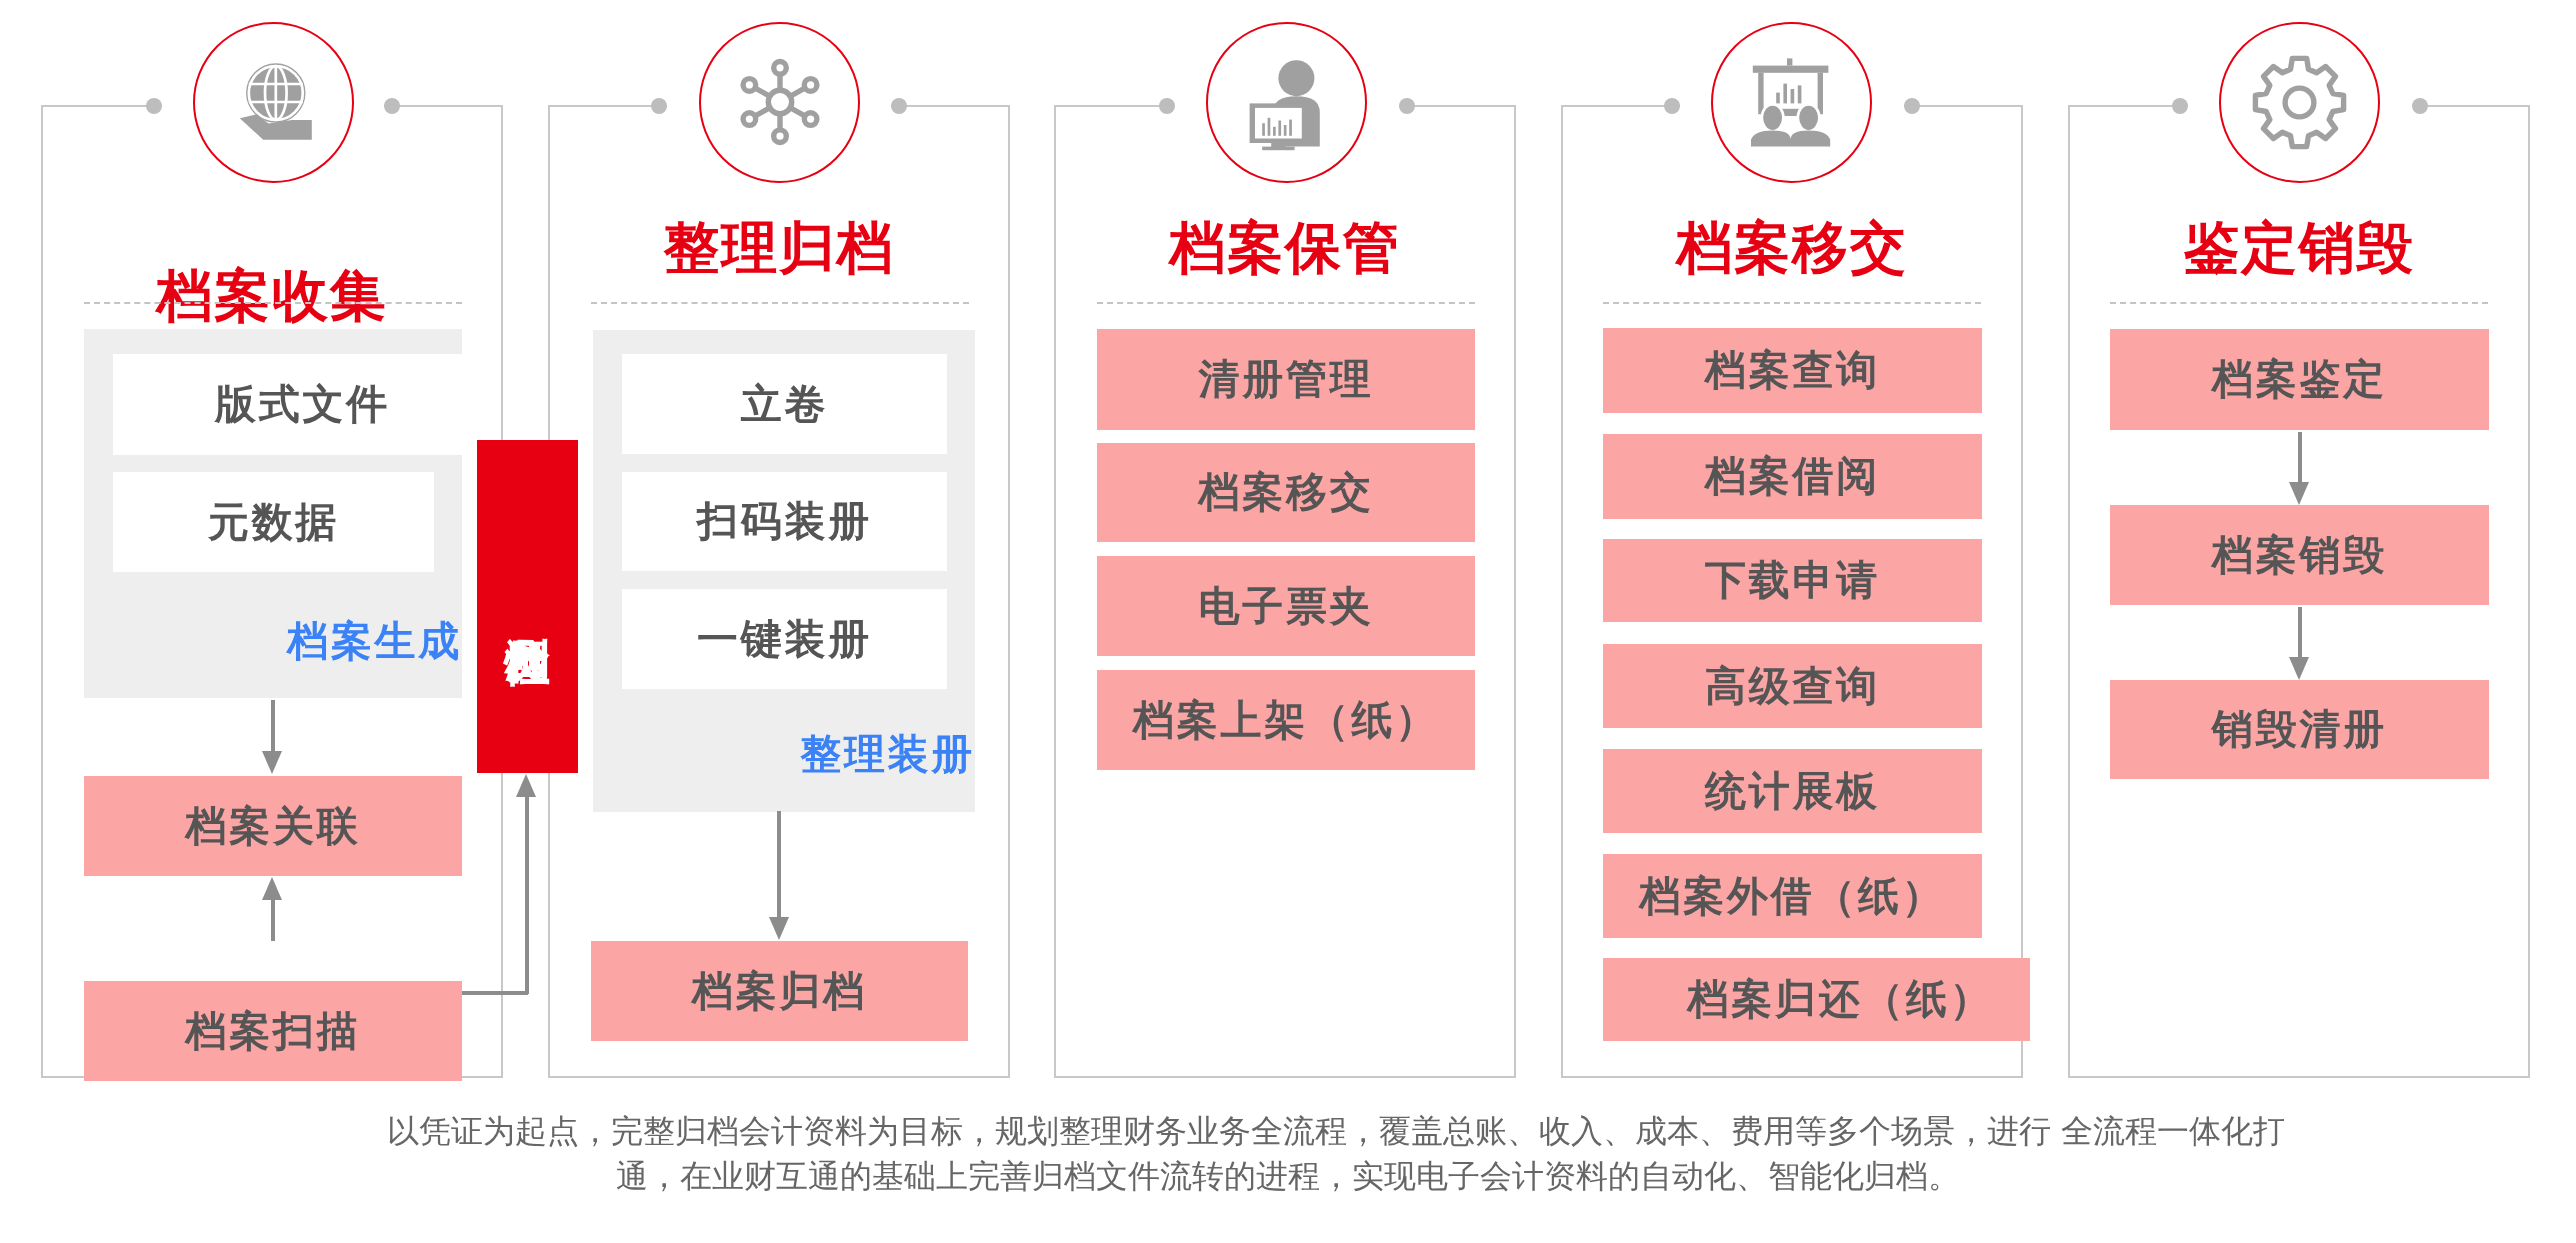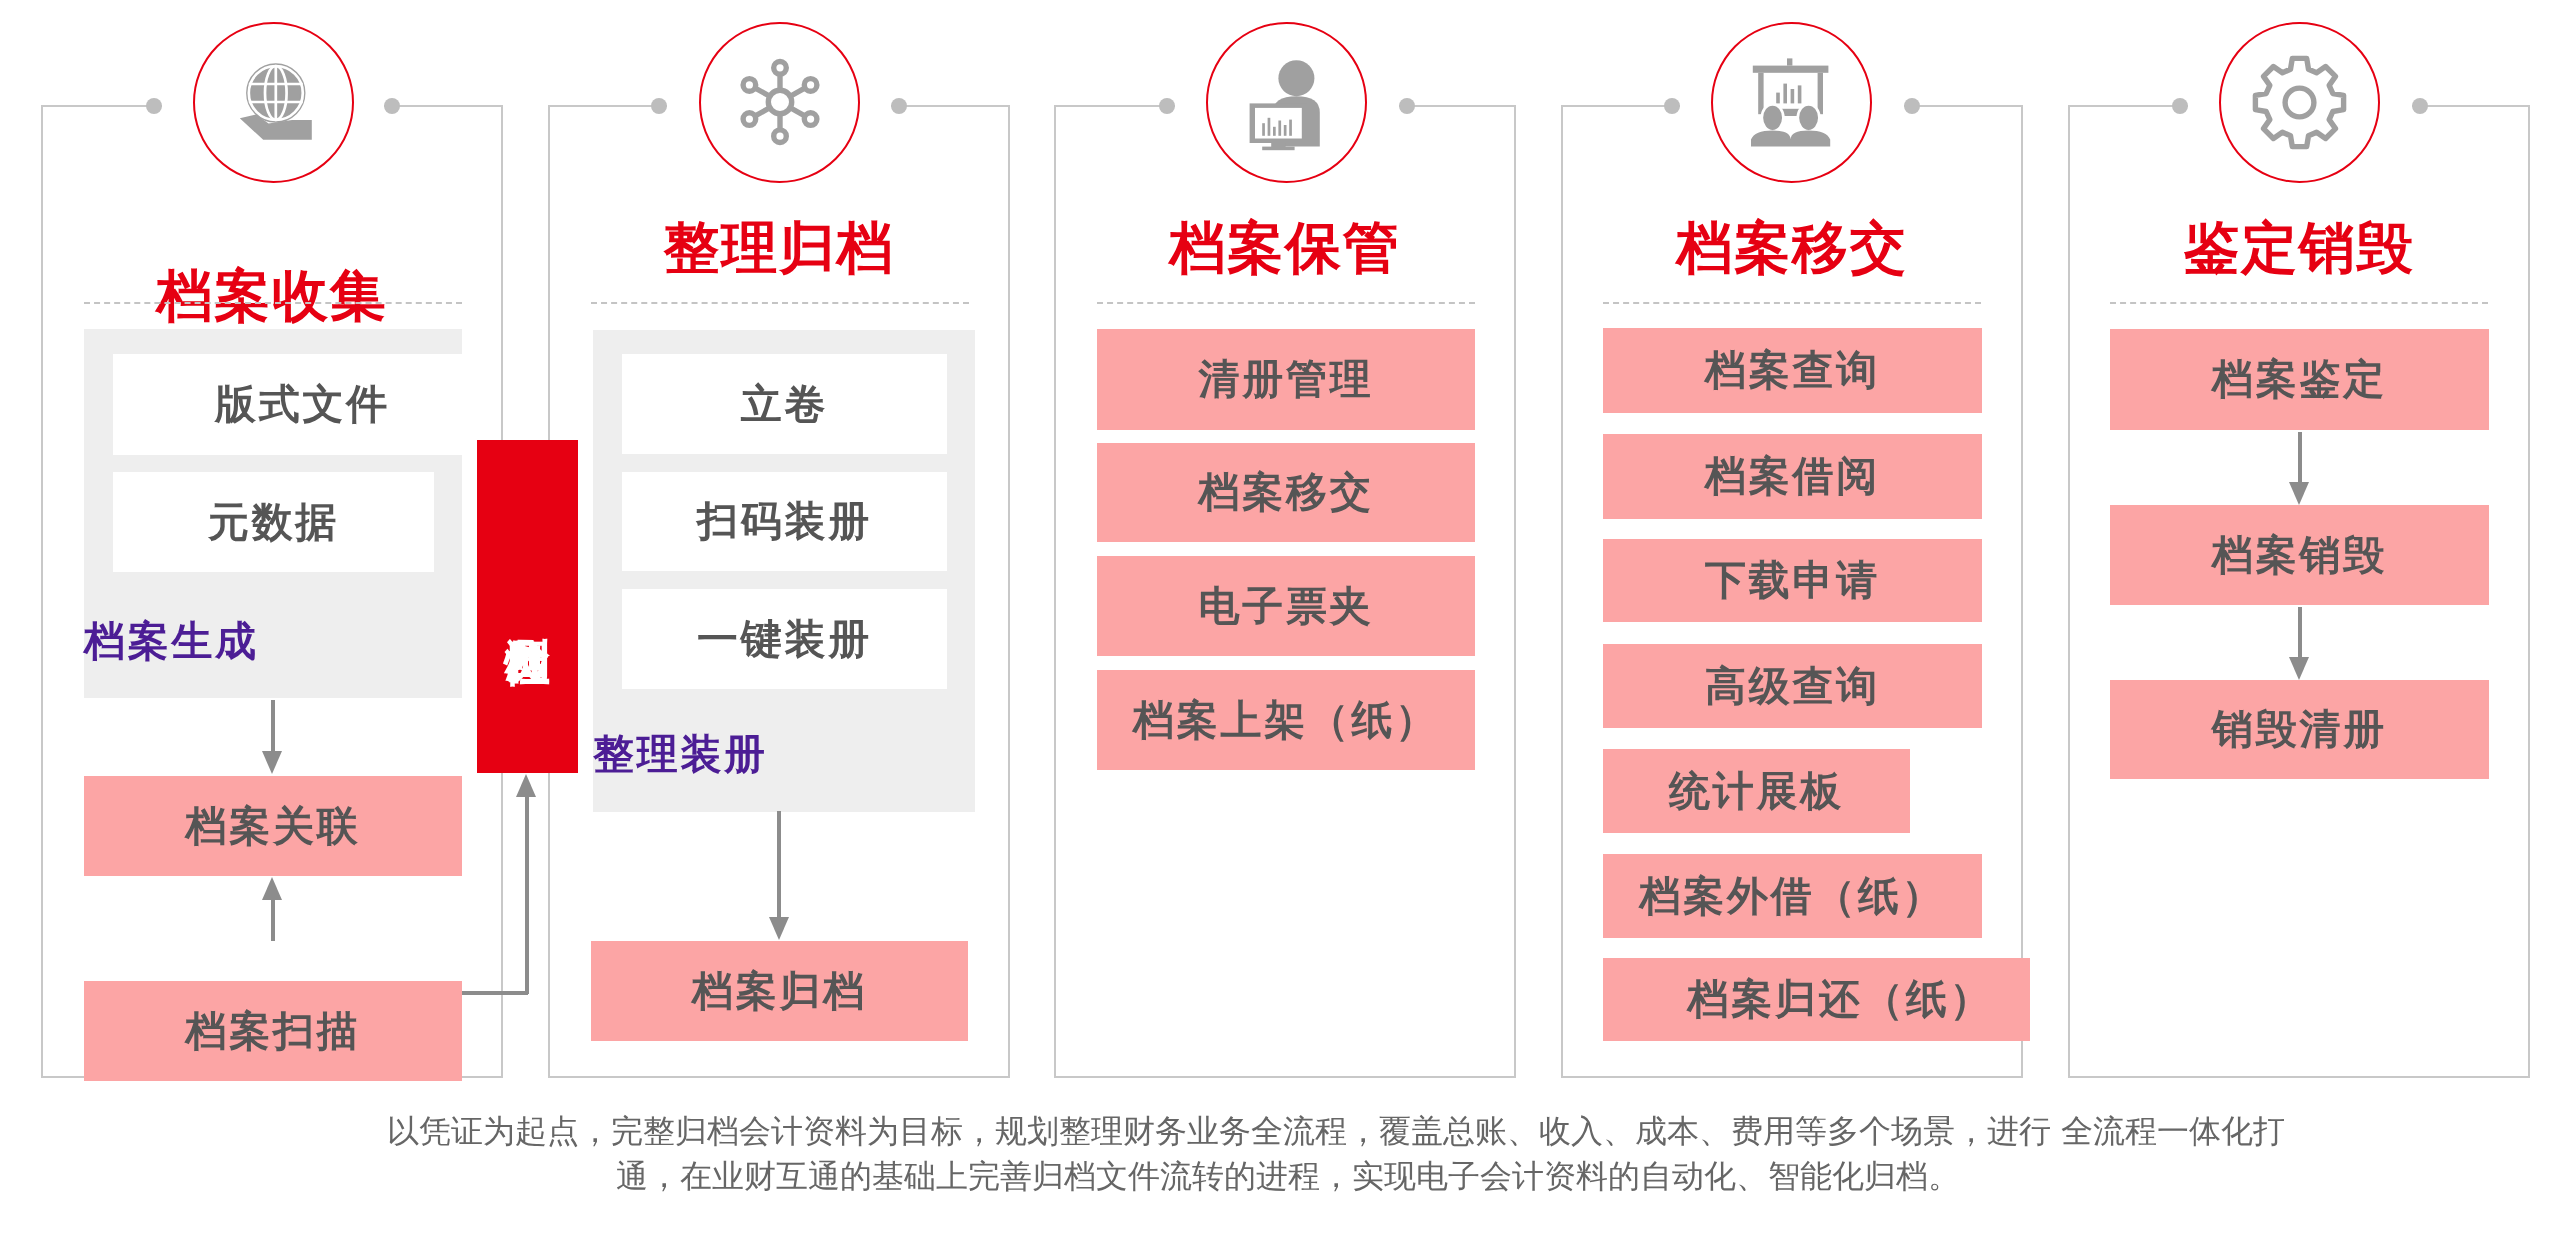--- a/index.html
+++ b/index.html
@@ -13,21 +13,21 @@
   .icon-circle { position:absolute; width:161px; height:161px; border:2.2px solid #e60012;
                  border-radius:50%; box-sizing:border-box; top:21.5px; background:#fff;
                  display:flex; align-items:center; justify-content:center; }
   .title { position:absolute; top:215px; width:462px; text-align:center; font-size:56px;
            font-weight:bold; color:#e60012; line-height:66px; letter-spacing:1.8px; }
   .dash { position:absolute; top:302px; height:0; border-top:2.7px dashed #c4c4c4; }
   .item { position:absolute; background:#fca5a5; color:#555555; font-size:41px; font-weight:bold;
           display:flex; align-items:center; justify-content:center; letter-spacing:2.7px; }
   .item.white { background:#ffffff; }
   .groupbox { position:absolute; background:#eeeeee; }
-  .group-label { position:absolute; color:#4c1d95; font-size:41px; font-weight:bold; text-align:left; letter-spacing:2.7px; }
+  .group-label { position:absolute; color:#3b82f6; font-size:41px; font-weight:bold; text-align:right; letter-spacing:2.7px; }
   .vline { position:absolute; width:3.6px; background:#8c8c8c; }
   .hline { position:absolute; height:3.6px; background:#8c8c8c; }
   .arrow-down { position:absolute; width:0; height:0; border-left:10.7px solid transparent;
                 border-right:10.7px solid transparent; border-top:23px solid #8c8c8c; }
   .arrow-up { position:absolute; width:0; height:0; border-left:10.7px solid transparent;
               border-right:10.7px solid transparent; border-bottom:23px solid #8c8c8c; }
   .redbox { position:absolute; left:477px; top:440px; width:101px; height:333px; background:#e60012;
             color:#fff; font-size:45px; font-weight:bold; display:flex; align-items:center; justify-content:center;
             writing-mode:vertical-rl; text-orientation:upright; letter-spacing:-1.8px; }
   .caption { position:absolute; left:0; width:2576px; text-align:center; color:#666666; font-size:32px; line-height:45px; }
@@ -192,21 +192,21 @@
 
 <div class="item" style="left:1097px; top:329px; width:378px; height:101px;">清册管理</div>
 <div class="item" style="left:1097px; top:443px; width:378px; height:99px;">档案移交</div>
 <div class="item" style="left:1097px; top:556px; width:378px; height:100px;">电子票夹</div>
 <div class="item" style="left:1097px; top:670px; width:378px; height:100px;">档案上架（纸）</div>
 
 <div class="item" style="left:1603px; top:328px; width:379px; height:85px;">档案查询</div>
 <div class="item" style="left:1603px; top:434px; width:379px; height:85px;">档案借阅</div>
 <div class="item" style="left:1603px; top:539px; width:379px; height:83px;">下载申请</div>
 <div class="item" style="left:1603px; top:644px; width:379px; height:84px;">高级查询</div>
-<div class="item" style="left:1603px; top:749px; width:307px; height:84px;">统计展板</div>
+<div class="item" style="left:1603px; top:749px; width:379px; height:84px;">统计展板</div>
 <div class="item" style="left:1603px; top:854px; width:379px; height:84px;">档案外借（纸）</div>
 <div class="item" style="left:1603px; top:958px; width:379px; height:83px;padding-left:48px;">档案归还（纸）</div>
 
 <div class="item" style="left:2110px; top:329px; width:379px; height:101px;">档案鉴定</div>
 <div class="vline" style="left:2298px; top:432px; height:54px;"></div>
 <div class="arrow-down" style="left:2289px; top:482px;"></div>
 <div class="item" style="left:2110px; top:505px; width:379px; height:100px;">档案销毁</div>
 <div class="vline" style="left:2298px; top:607px; height:52px;"></div>
 <div class="arrow-down" style="left:2289px; top:657px;"></div>
 <div class="item" style="left:2110px; top:680px; width:379px; height:99px;">销毁清册</div>

